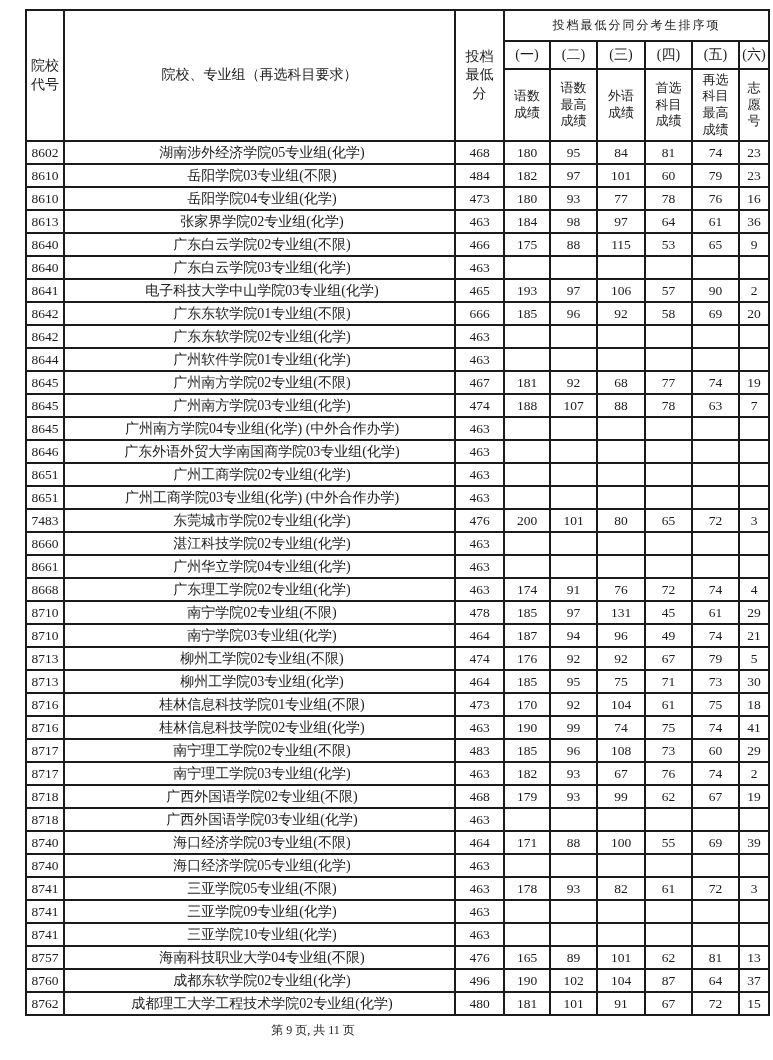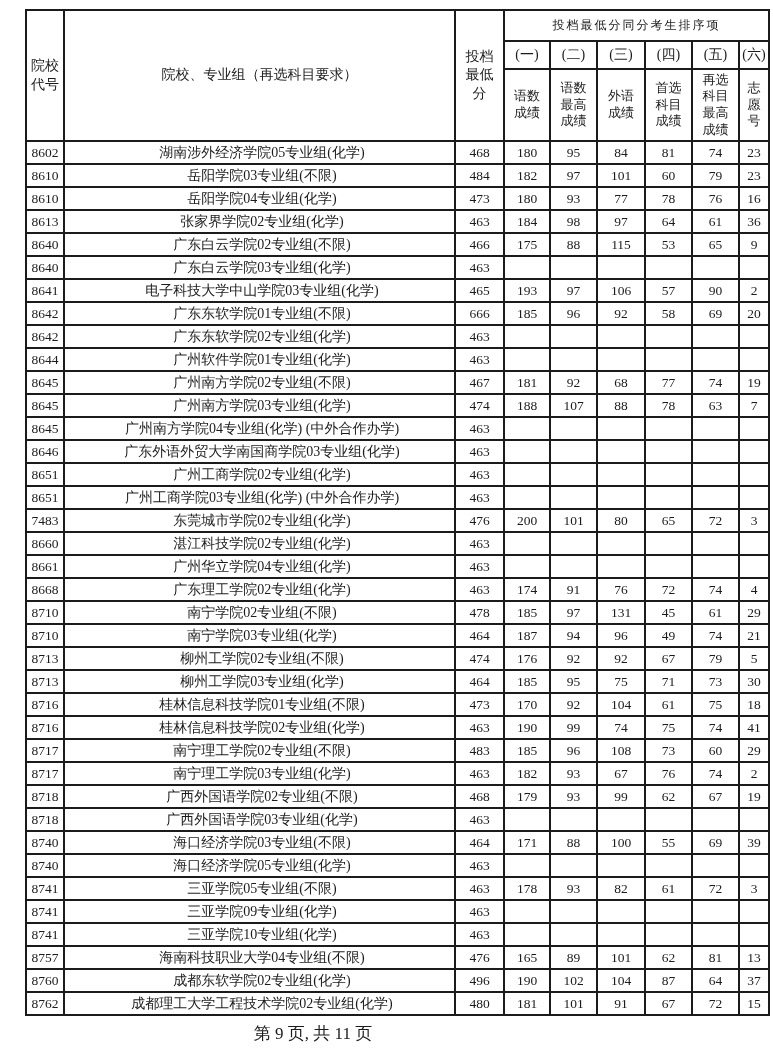--- a/index.html
+++ b/index.html
@@ -48,21 +48,21 @@
     text-align: center;
     padding-left: 5px;
     font-size: 14px;
   }
   .page-footer {
     position: absolute;
     top: 1022px;
     left: 0;
     width: 626px;
     text-align: center;
-    font-size: 17px;
+    font-size: 12px;
     color: #1b1b1b;
     font-family: Liberation Serif, serif;
   }
 </style>
 </head>
 <body>
 
 <div class="page">
 
   <table class="score-table">

